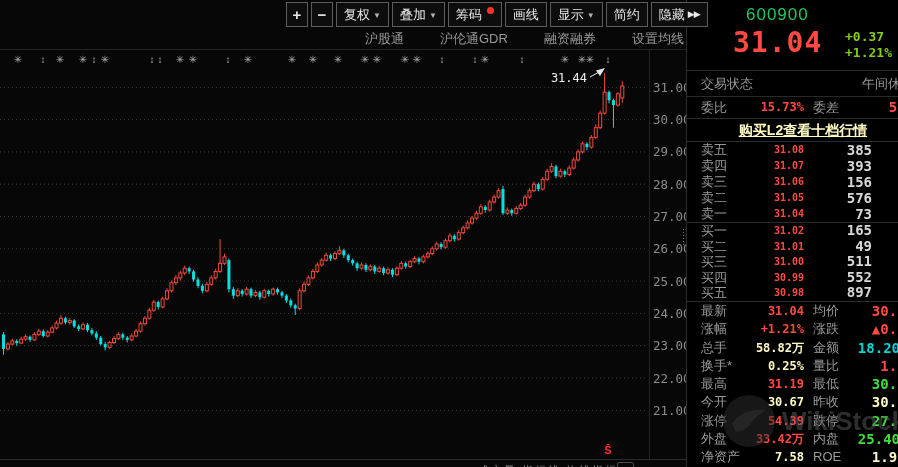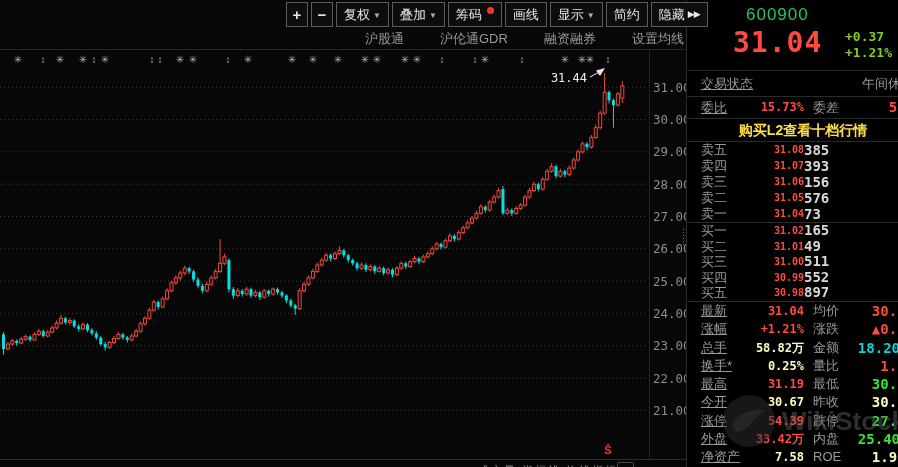--- a/index.html
+++ b/index.html
@@ -29,39 +29,39 @@
   #panel{position:absolute;left:686px;top:0;width:232px;height:467px;background:#000;border-left:1px solid #2b2b2b;box-sizing:border-box;}
   #panel .hr{position:absolute;left:0;width:232px;height:1px;background:#2b2b2b;}
   #back-arrow{position:absolute;left:6px;top:8px;font-size:11px;color:#c8c8c8;cursor:pointer;}
   #stock-code{position:absolute;left:33px;top:5px;font-size:17px;color:#22c55e;letter-spacing:1px;margin-left:26px;}
   #stock-name{position:absolute;left:95px;top:1px;font-size:21px;font-weight:bold;color:#e2c94c;letter-spacing:1px;}
   #last-price{position:absolute;left:46px;top:26px;font-size:28px;font-weight:bold;color:#ff4a42;
               font-family:"DejaVu Sans Mono",monospace;letter-spacing:1px;}
   #chg-block{position:absolute;left:158px;top:29px;font-size:13px;font-weight:bold;color:#84cc16;
              font-family:"DejaVu Sans Mono",monospace;line-height:16px;}
   .prow{position:absolute;left:0;width:232px;}
-  .plabel{position:absolute;left:14px;color:#9a9a9a;font-size:13px;white-space:nowrap;text-decoration:underline;}
+  .plabel{position:absolute;left:14px;color:#9a9a9a;font-size:13px;white-space:nowrap;}
   .pl2{position:absolute;left:126px;color:#9a9a9a;font-size:13px;white-space:nowrap;}
   .pv1{position:absolute;left:54px;width:63px;text-align:right;font-family:"DejaVu Sans Mono",monospace;
        font-size:12px;font-weight:bold;white-space:nowrap;}
   .pv2{position:absolute;left:160px;width:67px;text-align:right;font-family:"DejaVu Sans Mono",monospace;
        font-size:14px;font-weight:bold;white-space:nowrap;}
   #status-row{top:71px;height:25px;line-height:25px;}
   #status-val{position:absolute;left:160px;width:67px;text-align:right;color:#9a9a9a;font-size:13px;white-space:nowrap;}
   #weibi-row{top:97px;height:21px;line-height:21px;}
   #l2-row{top:119px;height:22px;line-height:22px;text-align:center;}
-  #l2-link{color:#fde047;font-size:14px;font-weight:600;cursor:pointer;}
+  #l2-link{color:#fef9c3;font-size:14px;font-weight:600;text-decoration:underline;cursor:pointer;}
   #sells{position:absolute;left:0;top:142px;width:232px;}
   #buys{position:absolute;left:0;top:223px;width:232px;}
   .lvl{position:relative;height:16px;line-height:16px;}
   #buys .lvl{height:15.6px;line-height:15.6px;}
   .ll{position:absolute;left:14px;color:#9a9a9a;font-size:13px;}
   .lp{position:absolute;left:50px;width:67px;text-align:right;color:#ff4a42;font-size:10px;font-weight:bold;
       font-family:"DejaVu Sans Mono",monospace;}
-  .lv{position:absolute;left:117px;width:68px;color:#d8d8d8;font-size:14px;font-weight:bold;
+  .lv{position:absolute;left:117px;width:68px;text-align:right;color:#d8d8d8;font-size:14px;font-weight:bold;
       font-family:"DejaVu Sans Mono",monospace;}
   #stats{position:absolute;left:0;top:302px;width:232px;}
   .st{position:relative;height:18.3px;line-height:18.3px;}
   .cr{color:#ff4a42;} .cg{color:#3be13b;} .cw{color:#fef9c3;} .cc{color:#00d8d8;}
   #grip{position:absolute;left:682px;top:228px;width:8px;height:17px;
         background-image:radial-gradient(#777 0.8px,transparent 1px);background-size:3px 3px;cursor:col-resize;}
   #watermark{position:absolute;left:722px;top:392px;width:190px;height:58px;opacity:.5;pointer-events:none;z-index:9;
              display:flex;align-items:center;gap:6px;}
   #watermark .wm-text{color:#5d5d5d;font-size:26px;font-weight:bold;letter-spacing:0;}
 </style>

